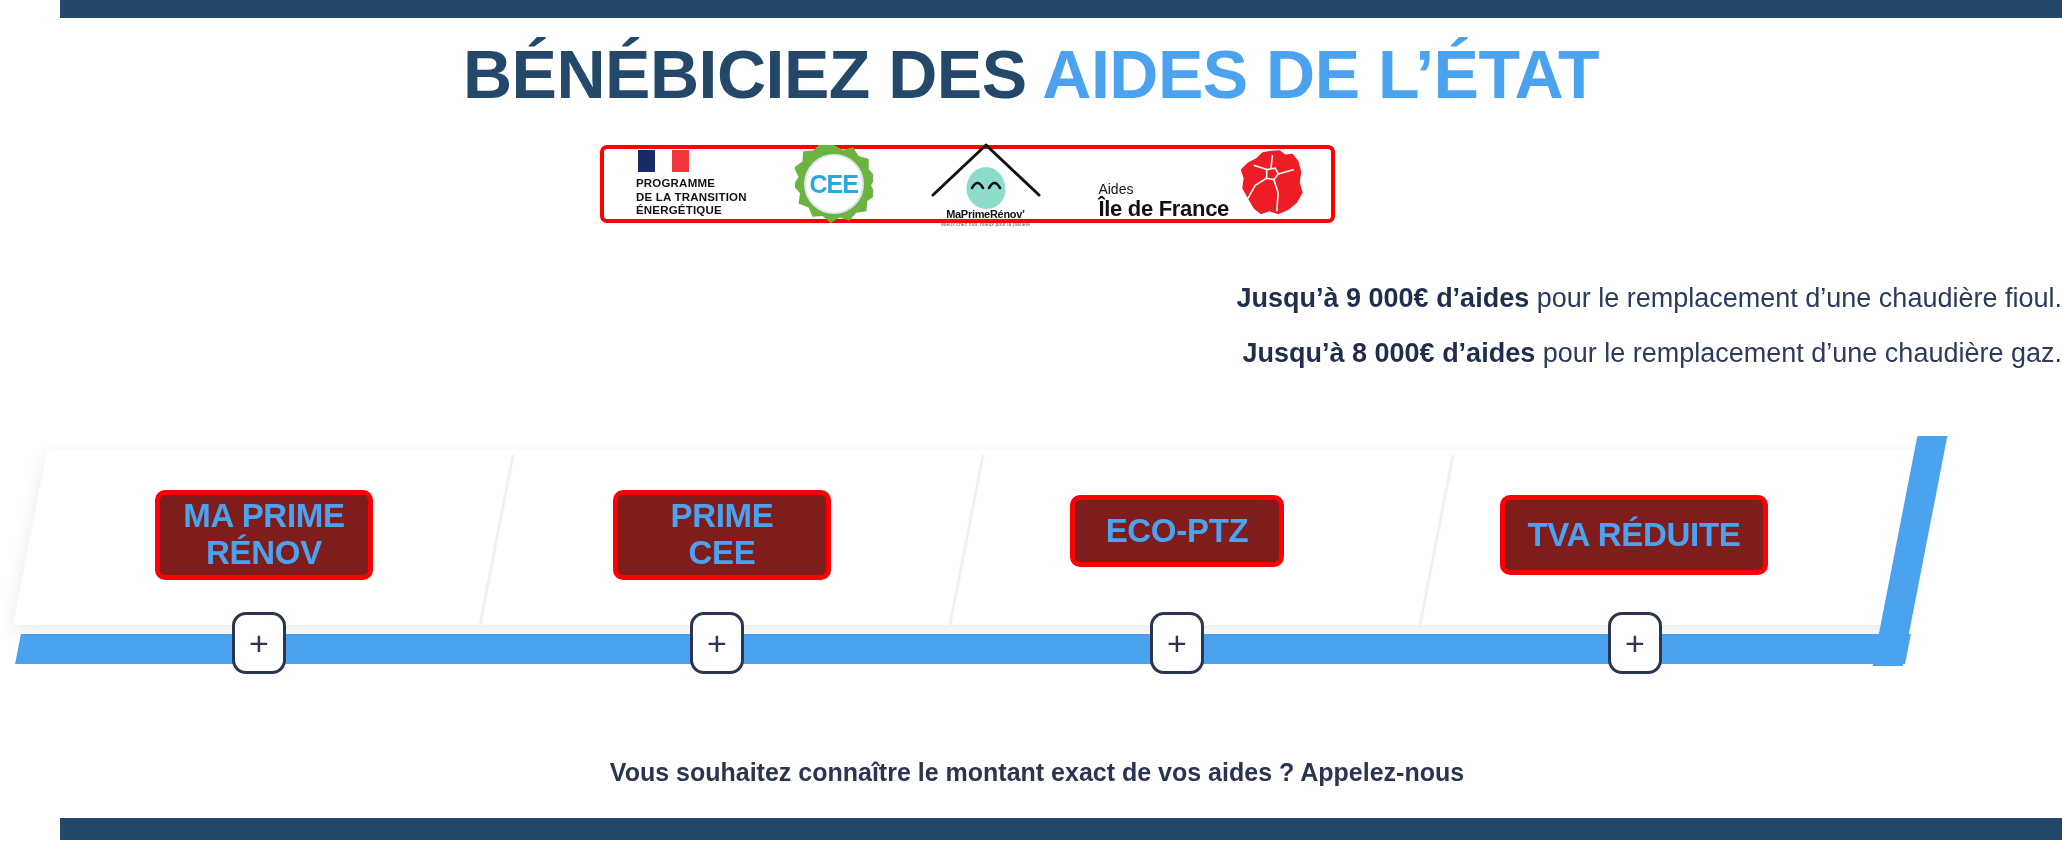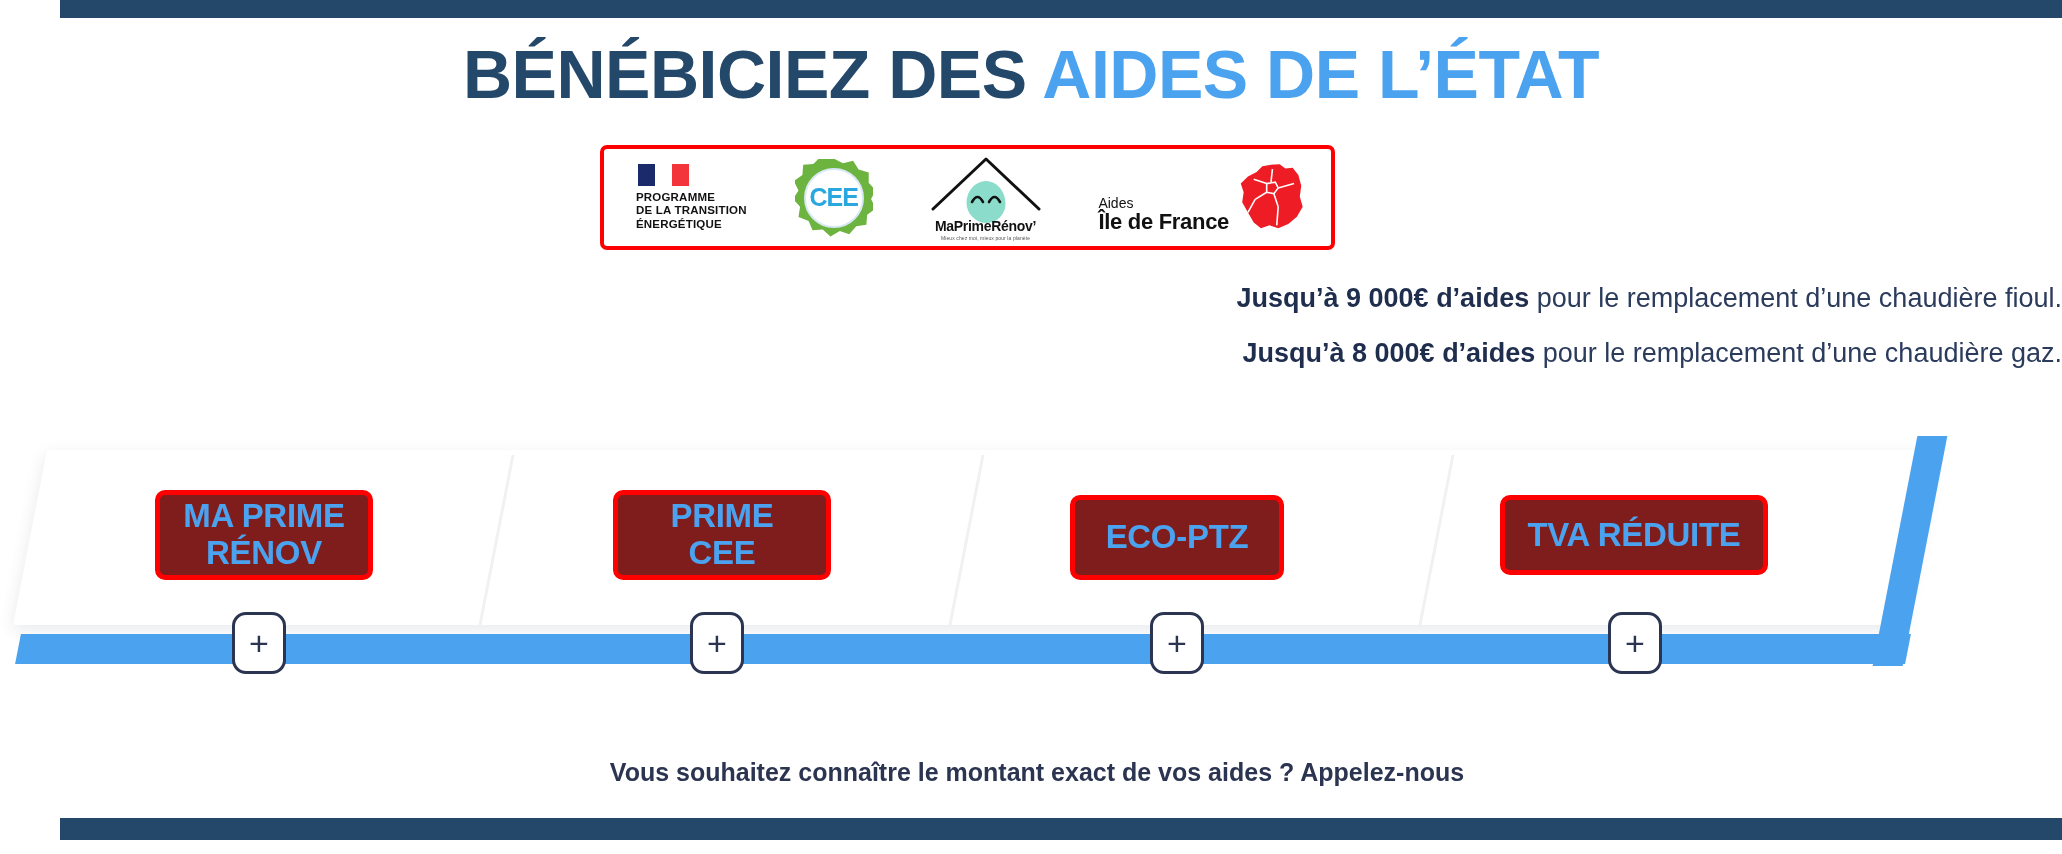--- a/index.html
+++ b/index.html
@@ -29,21 +29,21 @@
     line-height:1;
     white-space:nowrap;
   }
   #title .t-dark{color:#23486A;}
   #title .t-blue{color:#4BA3F0;}
 
   
   #logobar{
     position:absolute;
     top:145px;left:600px;
-    width:735px;height:105px;
+    width:735px;height:78px;
     border:4px solid #FF0000;
     border-radius:7px;
     background:#fff;
     display:flex;
     align-items:center;
     justify-content:space-around;
     box-sizing:border-box;
   }
   .logo{display:flex;flex-direction:column;align-items:center;justify-content:center;}
 
@@ -84,21 +84,21 @@
   
   .mpr{width:130px;position:relative;height:86px;justify-content:flex-end;}
   .mpr .roof{position:absolute;top:0;left:50%;transform:translateX(-50%);}
   .mpr .blob{
     position:absolute;top:26px;left:50%;transform:translateX(-50%);
     width:39px;height:42px;background:#8BDCCB;
     border-radius:50% 50% 48% 52% / 52% 54% 46% 48%;
   }
   .mpr .eyes{position:absolute;top:36px;left:50%;transform:translateX(-50%);}
   .mpr .mpr-name{
-    font-size:14px;font-weight:700;color:#111;letter-spacing:-0.3px;
+    font-size:11px;font-weight:700;color:#111;letter-spacing:-0.3px;
     margin-top:6px;position:relative;z-index:2;
   }
   .mpr .mpr-tag{
     font-size:5px;color:#555;letter-spacing:0.1px;margin-top:1px;
     position:relative;z-index:2;
   }
 
   
   .idf{flex-direction:row;align-items:flex-end;gap:6px;}
   .idf .idf-txt{text-align:left;line-height:1.05;}
@@ -280,21 +280,21 @@
   <div class="aidbox" style="left:613px;top:40px;width:218px;height:90px;">
     <div>
       <span>PRIME</span><br>
       <span>CEE</span>
     </div>
   </div>
   <div class="plusbtn" style="left:690px;top:162px;">
     <span>+</span>
   </div>
 
-  <div class="aidbox" style="left:1070px;top:45px;width:214px;height:85px;">
+  <div class="aidbox" style="left:1070px;top:45px;width:214px;height:72px;">
     <div>
       <span>ECO-PTZ</span>
     </div>
   </div>
   <div class="plusbtn" style="left:1150px;top:162px;">
     <span>+</span>
   </div>
 
   <div class="aidbox" style="left:1500px;top:45px;width:268px;height:80px;">
     <div>

